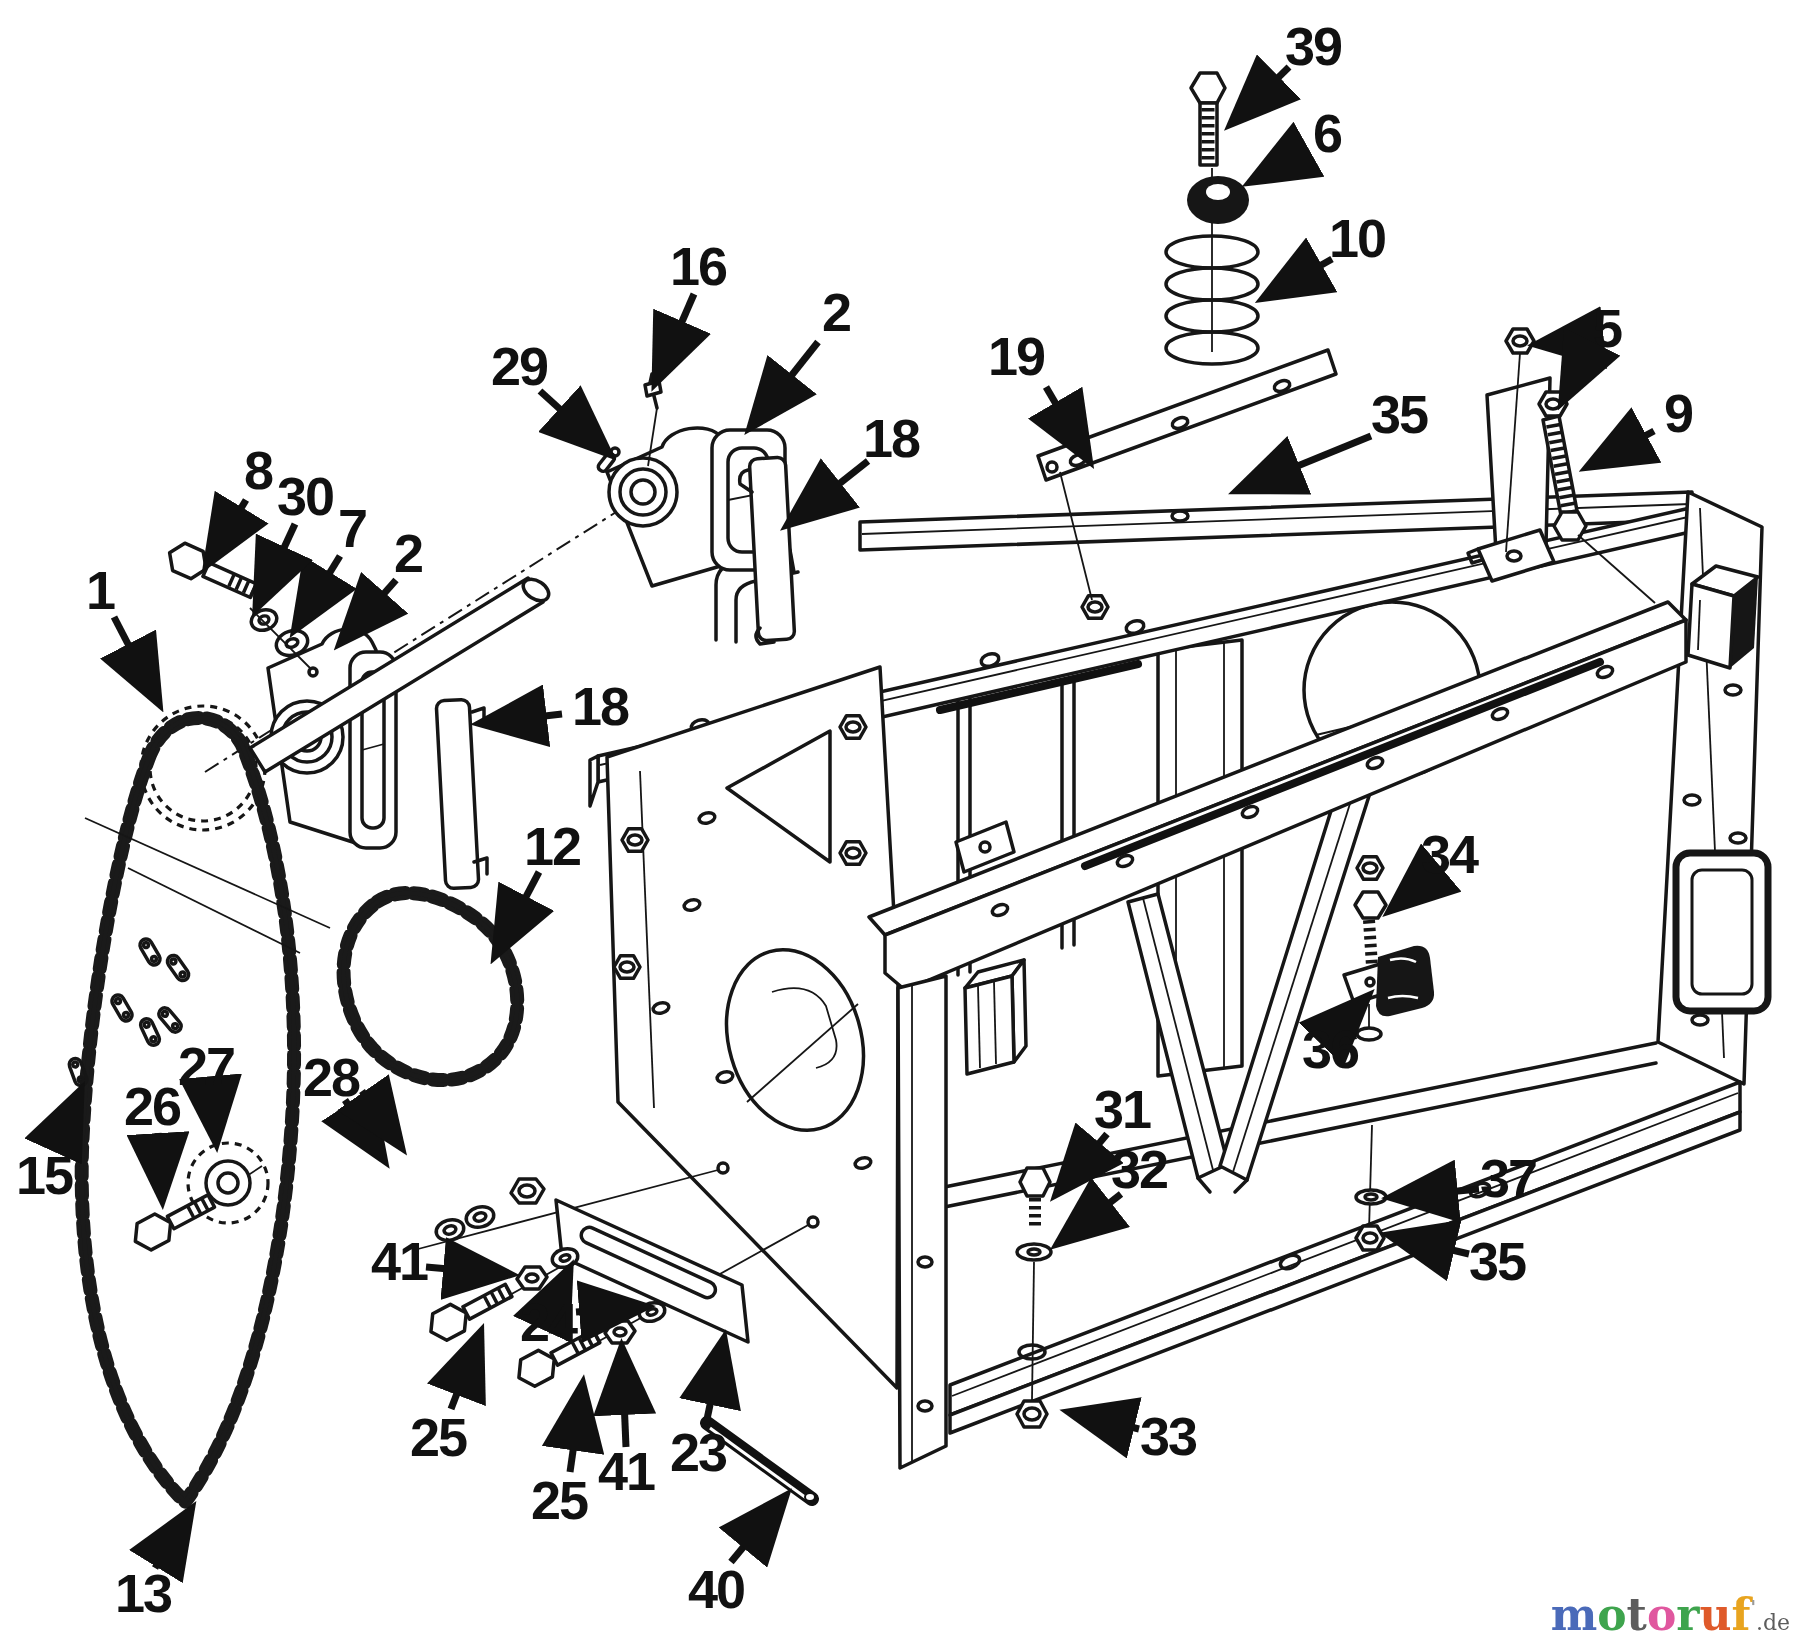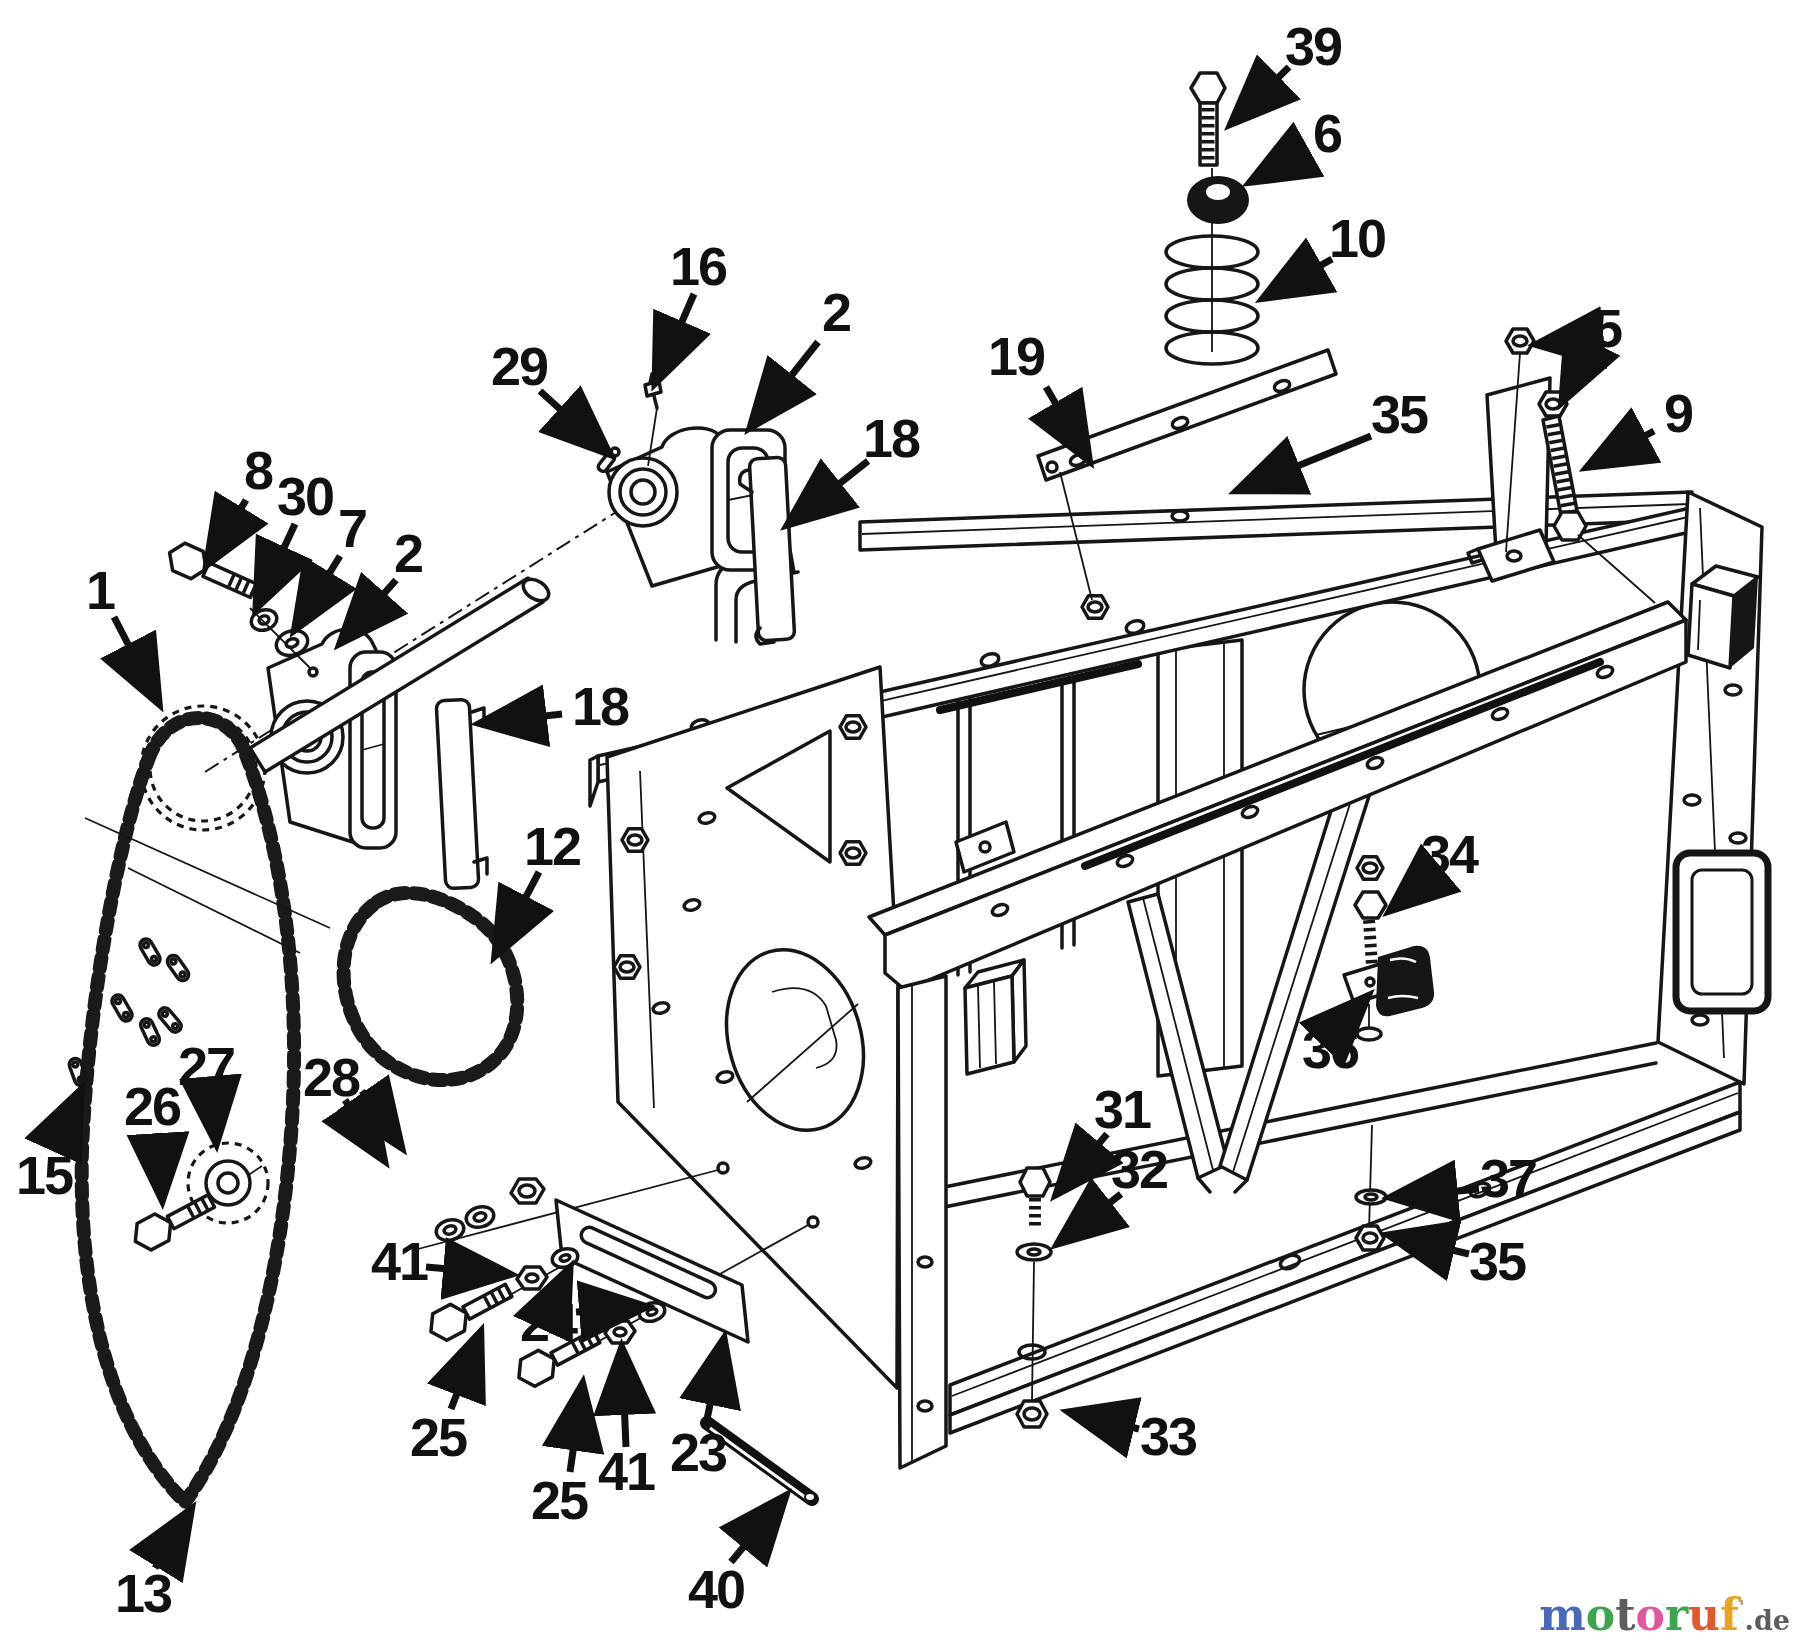--- a/index.html
+++ b/index.html
@@ -12,21 +12,21 @@
   .shadow{fill:none;stroke:#111111;stroke-width:8;stroke-linecap:round;}
   .dashdot{fill:none;stroke:#161616;stroke-width:2;stroke-dasharray:16 6 4 6;}
   .chain{fill:none;stroke:#1a1a1a;stroke-width:14;stroke-dasharray:11 8;stroke-linecap:round;}
   .chaincore{fill:none;stroke:#1a1a1a;stroke-width:4.5;}
   .teeth{fill:none;stroke:#161616;stroke-width:3.2;stroke-dasharray:7 6;}
   .thread{fill:none;stroke:#161616;stroke-dasharray:3.5 4.5;}
   .callout-text{font-family:"Liberation Sans",sans-serif;font-weight:bold;font-size:54px;letter-spacing:-2px;fill:#111;}
   .arrow{stroke:#111;stroke-width:7;fill:none;}
   .watermark{position:absolute;right:10px;bottom:6px;font-family:"DejaVu Serif","Liberation Serif",serif;font-weight:bold;font-size:44px;line-height:1;user-select:none;}
   .watermark sup{font-size:18px;color:#9a9a9a;}
-  .watermark .tld{font-size:27px;font-weight:bold;}
+  .watermark .tld{font-size:22px;font-weight:normal;}
 </style>
 </head>
 <body>
 
 <div class="page">
 <svg viewBox="0 0 1800 1643" width="1800" height="1643">
   <defs>
     <marker id="ah" markerWidth="11" markerHeight="9" refX="9" refY="4.5" orient="auto">
       <path d="M0,0 L11,4.5 L0,9 Z" fill="#111"></path>
     </marker>

